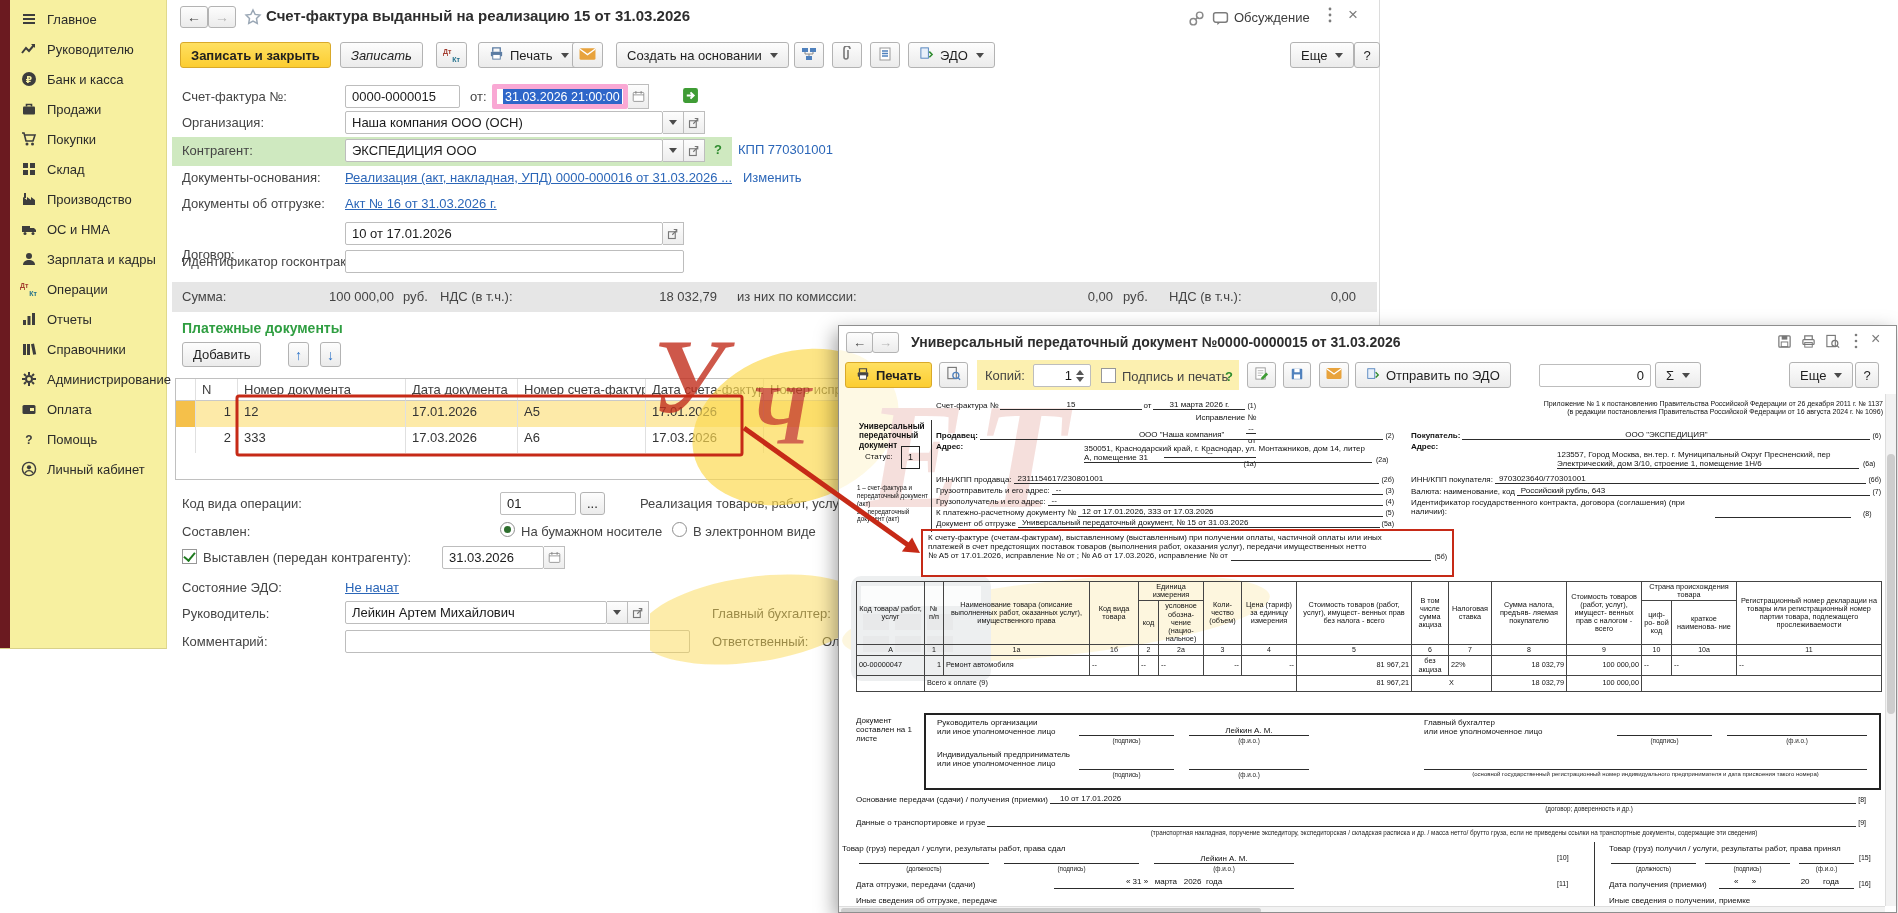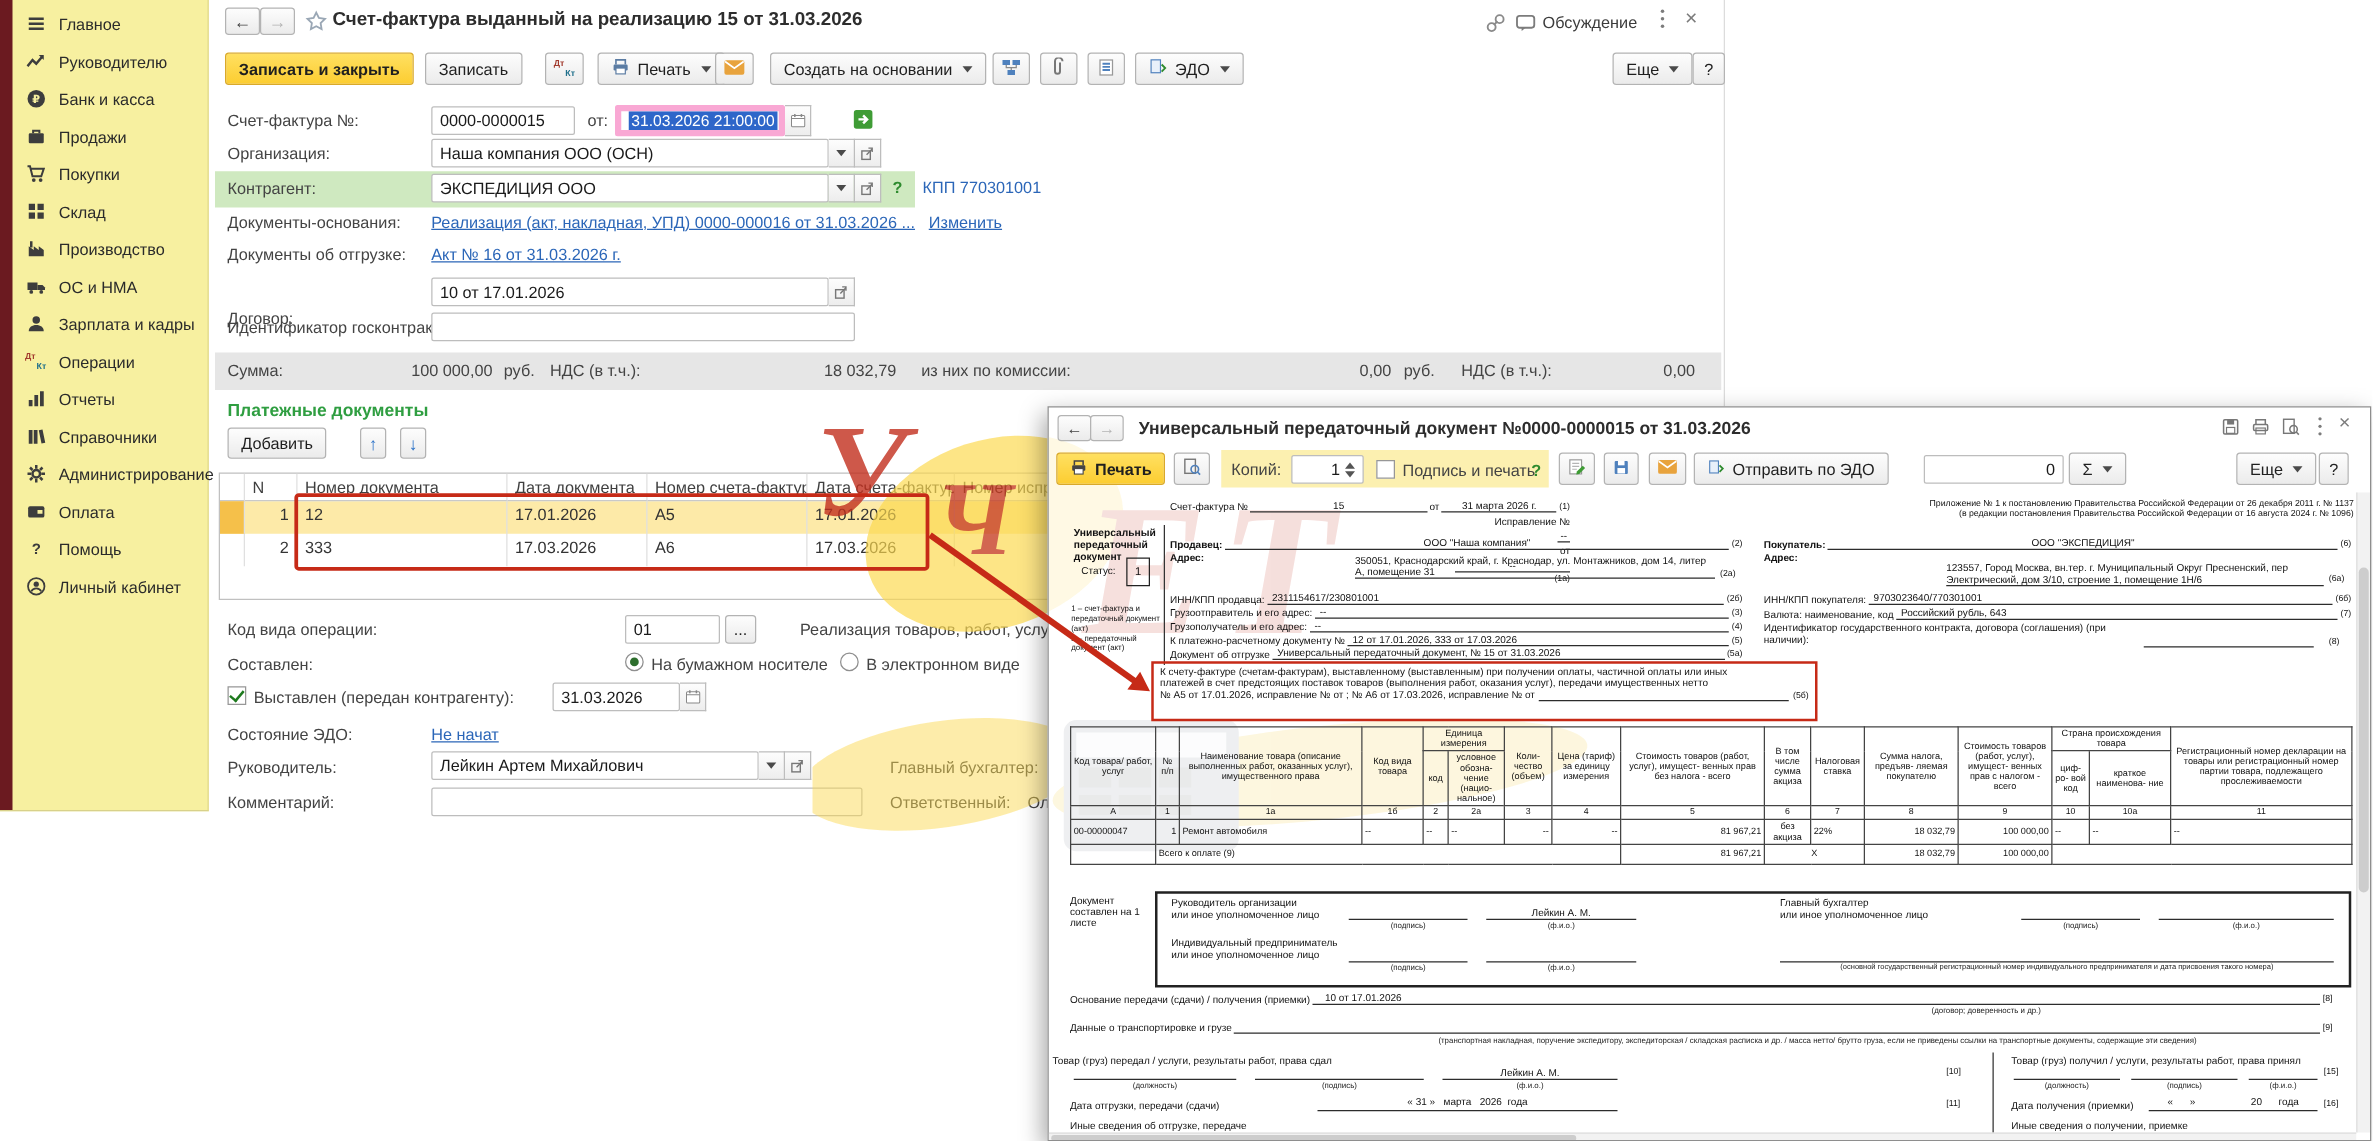--- a/index.html
+++ b/index.html
@@ -249,21 +249,21 @@
     <span class="a" style="left:1156px;top:5px;"><svg width="16" height="20" viewBox="0 0 16 20">
           <circle cx="8" cy="4" r="1.4" fill="#7c7c7c"></circle>
           <circle cx="8" cy="10" r="1.4" fill="#7c7c7c"></circle>
           <circle cx="8" cy="16" r="1.4" fill="#7c7c7c"></circle>
         </svg></span>
     <span class="a" style="left:1182px;top:5px;font-size:17px;color:#7c7c7c;">×</span>
 
     <div class="a btn primary" style="left:14px;top:42px;">
         <span>Записать и закрыть</span>
       </div>
-    <div class="a btn" style="left:174px;top:42px;">
+    <div class="a btn" style="left:174px;top:42px;font-style:italic;">
         <span>Записать</span>
       </div>
     <div class="a btn ic" style="left:270px;top:42px;">
         <span class="dtkt">
           <i class="dt">Дт</i>
           <i class="kt">Кт</i>
         </span>
       </div>
     <div class="a btn" style="left:312px;top:42px;">
         <span><svg width="15" height="15" viewBox="0 0 16 16">
@@ -366,21 +366,21 @@
             <rect x="2" y="5" width="9" height="9" fill="none" stroke="#777" stroke-width="1.5"></rect>
             <path d="M7 9l6-6M9 2h4v4" stroke="#777" stroke-width="1.5" fill="none"></path>
           </svg>
         </div>
     </div>
     <span class="a" style="left:548px;top:142px;color:#2e8b2e;font-weight:bold;font-size:13px;">?</span>
     <span class="a link" style="left:572px;top:142px;">КПП 770301001</span>
 
     <span class="a lab" style="left:16px;top:170px;">Документы-основания:</span>
     <a class="a link" style="left:179px;top:170px;text-decoration:underline;">Реализация (акт, накладная, УПД) 0000-000016 от 31.03.2026 ...</a>
-    <a class="a link" style="left:577px;top:170px;text-decoration:underline;">Изменить</a>
+    <a class="a link" style="left:577px;top:170px;">Изменить</a>
 
     <span class="a lab" style="left:16px;top:196px;">Документы об отгрузке:</span>
     <a class="a link" style="left:179px;top:196px;text-decoration:underline;">Акт № 16 от 31.03.2026 г.</a>
 
     <span class="a lab" style="left:16px;top:226px;margin-top:21px;">Договор:</span>
     <div class="a" style="left:179px;top:222px;display:flex;">
       <div class="inp" style="width:318px;">10 от 17.01.2026</div>
       <div class="cbtn">
           <svg width="12" height="12" viewBox="0 0 16 16">
             <rect x="2" y="5" width="9" height="9" fill="none" stroke="#777" stroke-width="1.5"></rect>

